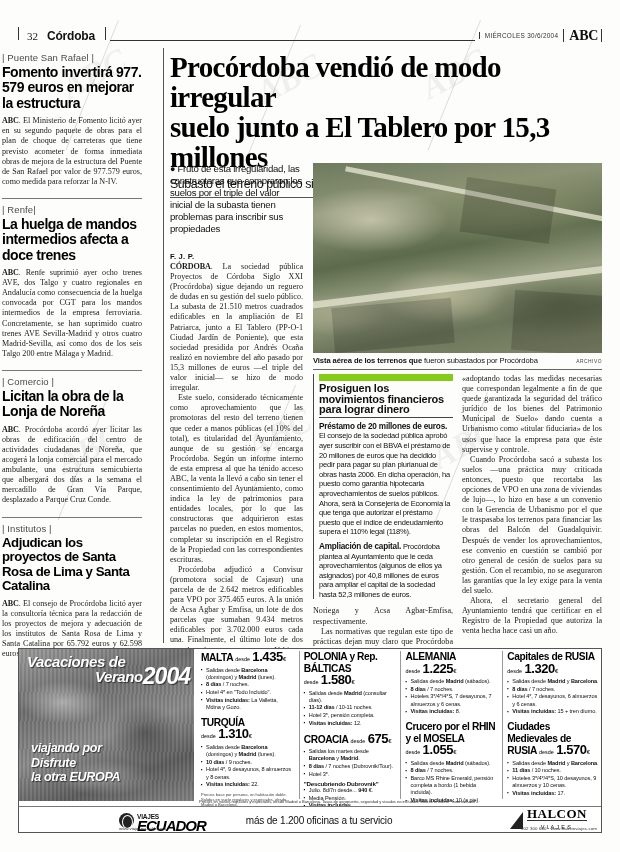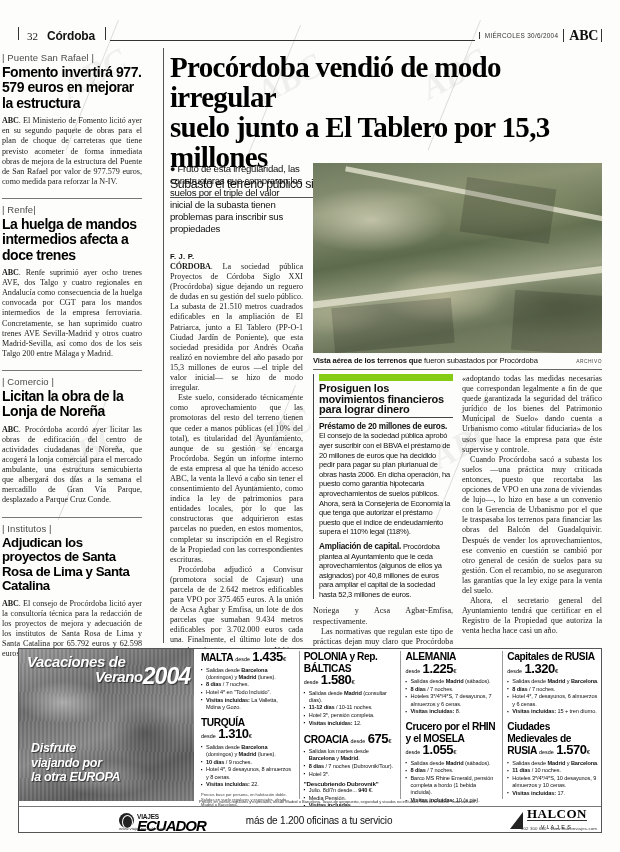--- a/index.html
+++ b/index.html
@@ -430,22 +430,22 @@
   <div class="advert">
 
     <div class="ad-photo">
       <div class="tex"></div>
     </div>
     <div class="ad-t1">
       <span>Vacaciones de</span>
       <span class="l2"><span>Verano</span><span class="yr">2004</span></span>
     </div>
     <div class="ad-t2">
+      <div>viajando por</div>
       <div>Disfrute</div>
-      <div>viajando por</div>
       <div>la otra EUROPA</div>
     </div>
 
     <div class="ad-cols">
 
       <div class="ad-col">
         <div>
           <div class="dest"><span>MALTA</span> <span class="desde">desde</span>&nbsp;<span class="price">1.435</span><span class="eu">€</span></div>
           <div class="ad-li">Salidas desde <b>Barcelona</b> (domingos) y <b>Madrid</b> (lunes).</div>
           <div class="ad-li"><b>8 días</b> / 7 noches.</div>

